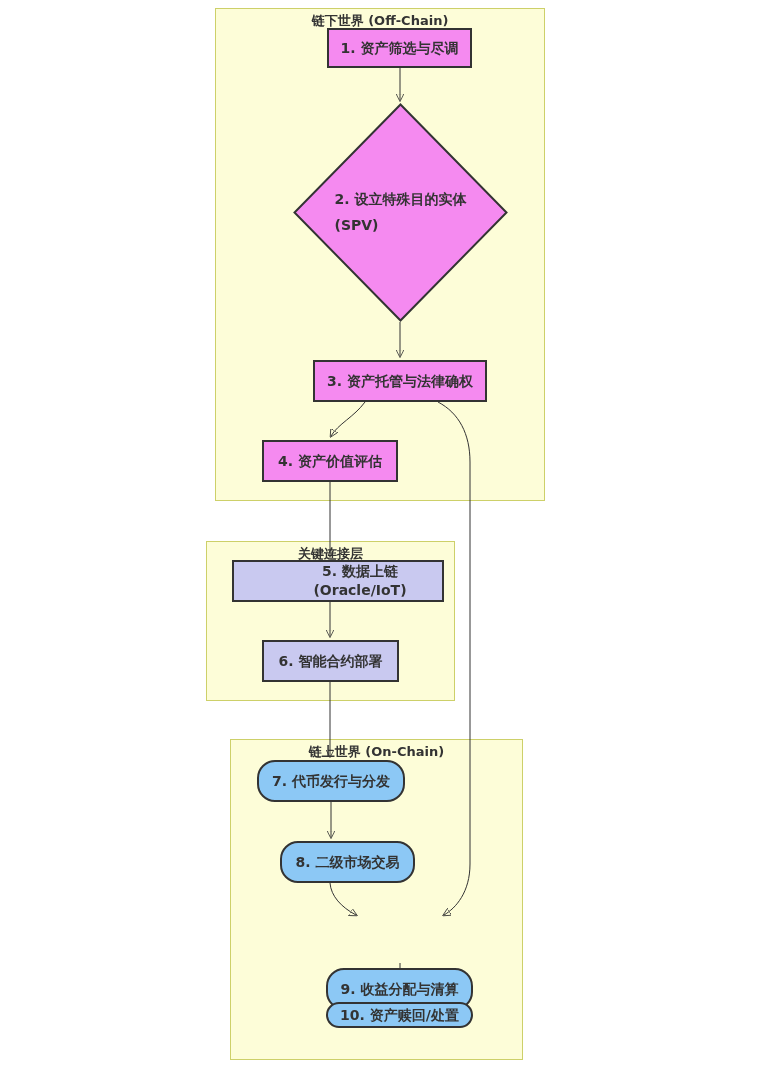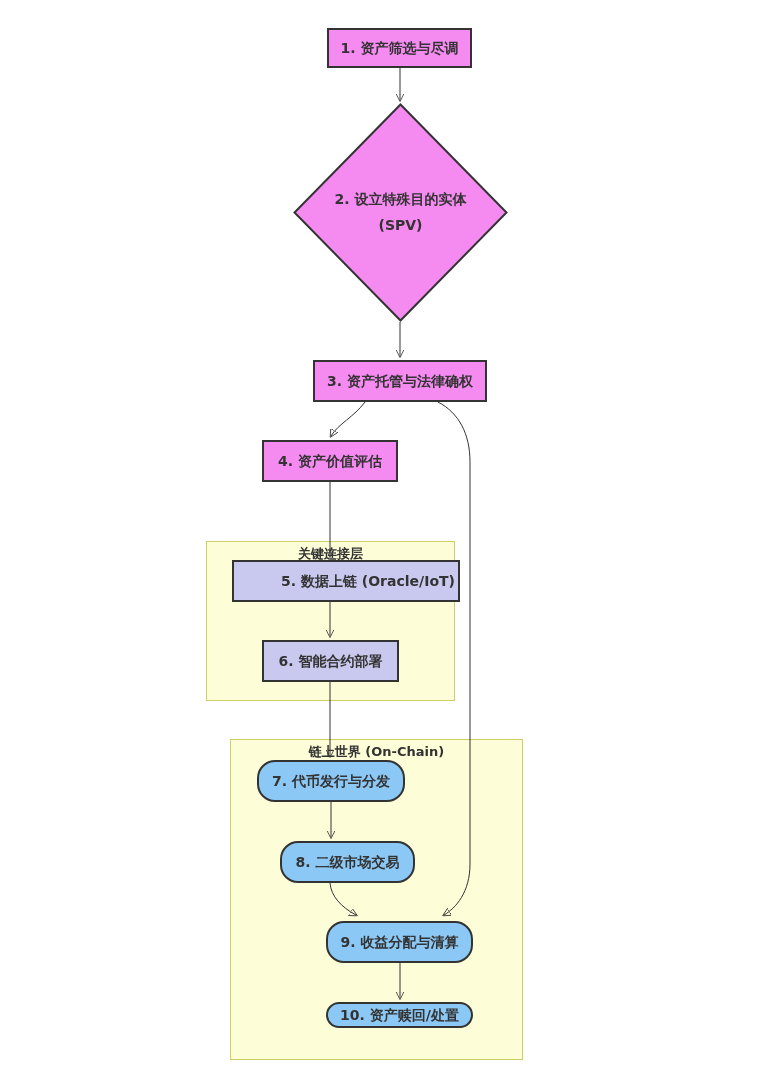--- a/index.html
+++ b/index.html
@@ -59,28 +59,31 @@
     background: none;
     border: none;
   }
   .node.diamond svg { position: absolute; inset: 0; overflow: visible; }
   .diamond-label {
     position: relative;
     z-index: 1;
     display: flex;
     flex-direction: column;
     gap: 7px;
-    align-items: center;
+    align-items: flex-start;
   }
 </style>
 </head>
 <body>
 
 <div class="canvas">
 
+  <div class="sg" style="left:215px; top:8px; width:330px; height:493px;">
+    <div class="sg-title">链下世界 (Off-Chain)</div>
+  </div>
 
   <div class="sg" style="left:206px; top:541px; width:249px; height:160px;">
     <div class="sg-title">关键连接层</div>
   </div>
 
   <div class="sg" style="left:230px; top:739px; width:293px; height:321px;">
     <div class="sg-title">链上世界 (On-Chain)</div>
   </div>
 
   <svg class="edges" width="760" height="1066" viewBox="0 0 760 1066">
@@ -116,37 +119,37 @@
   </div>
 
   <div class="node pink" style="left:313px; top:360px; width:174px; height:42px;">
     <span>3. 资产托管与法律确权</span>
   </div>
 
   <div class="node pink" style="left:262px; top:440px; width:136px; height:42px;">
     <span>4. 资产价值评估</span>
   </div>
 
-  <div class="node purple" style="left:232px; top:560px; width:228px; height:42px;padding-left:44px;">
+  <div class="node purple" style="left:232px; top:560px; width:212px; height:42px;padding-left:44px;">
     <span>5. 数据上链 (Oracle/IoT)</span>
   </div>
 
   <div class="node purple" style="left:262px; top:640px; width:137px; height:42px;">
     <span>6. 智能合约部署</span>
   </div>
 
   <div class="node blue" style="left:257px; top:760px; width:148px; height:42px;">
     <span>7. 代币发行与分发</span>
   </div>
 
   <div class="node blue" style="left:263px; top:841px; width:135px; height:42px;margin-left:17px;">
     <span>8. 二级市场交易</span>
   </div>
 
-  <div class="node blue" style="left:326px; top:921px; width:147px; height:42px;">
+  <div class="node blue" style="left:326px; top:968px; width:147px; height:42px;">
     <span>9. 收益分配与清算</span>
   </div>
 
   <div class="node blue" style="left:326px; top:1002px; width:147px; height:26px;">
     <span>10. 资产赎回/处置</span>
   </div>
 
 </div>
 
 </body></html>

